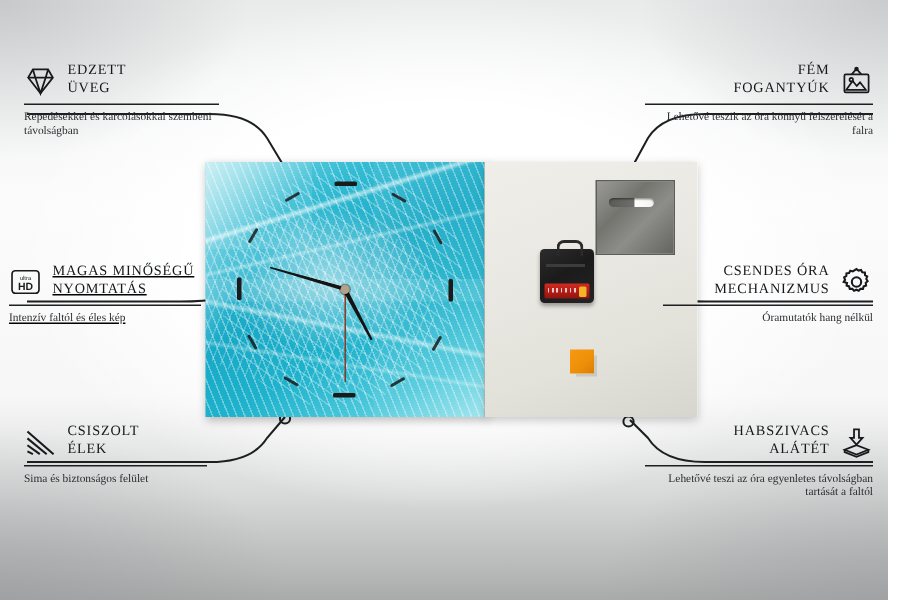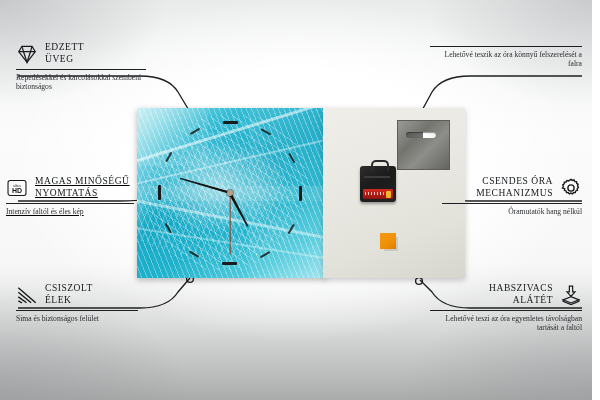--- a/index.html
+++ b/index.html
@@ -231,21 +231,21 @@
         <svg viewBox="0 0 24 24" fill="none" stroke="currentColor" stroke-width="1.3">
           <path d="M3 9.5 12 21 21 9.5 17.5 3.6h-11z"></path>
             <path d="M3 9.5h18M8.2 9.5 12 21l3.8-11.5M6.5 3.6 8.2 9.5M17.5 3.6 15.8 9.5"></path>
         </svg>
       </span>
       <span class="co-title">
         <span>EDZETT</span><br><span>ÜVEG</span>
       </span>
     </div>
     <div class="co-rule"></div>
-    <div class="co-desc">Repedésekkel és karcolásokkal szembeni biztonságos</div>
+    <div class="co-desc">Repedésekkel és karcolásokkal szembeni távolságban</div>
   </div>
 
   <div class="callout left" id="c2">
     <div class="co-head">
       <span class="ico">
         <svg viewBox="0 0 24 24" fill="none" stroke="currentColor" stroke-width="1.2">
           <rect x="2.2" y="3.8" width="19.6" height="16.4" rx="2.4"></rect>
           <text x="12" y="10.4" text-anchor="middle" font-family="Liberation Sans, sans-serif" font-size="4.2" fill="currentColor" stroke="none">ultra</text>
           <text x="12" y="17.6" text-anchor="middle" font-family="Liberation Sans, sans-serif" font-size="7.6" font-weight="bold" fill="currentColor" stroke="none">HD</text>
         </svg>
@@ -267,20 +267,34 @@
       </span>
       <span class="co-title">
         <span>CSISZOLT</span><br><span>ÉLEK</span>
       </span>
     </div>
     <div class="co-rule"></div>
     <div class="co-desc">Sima és biztonságos felület</div>
   </div>
 
   <div class="callout right" id="c4">
+    <div class="co-head">
+      <span class="co-title">
+        <span>FÉM</span><br><span>FOGANTYÚK</span>
+      </span>
+      <span class="ico">
+        <svg viewBox="0 0 24 24" fill="none" stroke="currentColor" stroke-width="1.25">
+          <path d="M8.5 7.2 12 3.2l3.5 4"></path>
+            <circle cx="12" cy="3.2" r="1"></circle>
+          <rect x="3.2" y="7.2" width="17.6" height="13" rx="1"></rect>
+          <path d="M4.6 18.4 9.2 12l3 3.6 2.4-2.6 4.2 5.4z"></path>
+            <circle cx="8.2" cy="11" r="1.25"></circle>
+        </svg>
+      </span>
+    </div>
     <div class="co-rule"></div>
     <div class="co-desc">Lehetővé teszik az óra könnyű felszerelését a falra</div>
   </div>
 
   <div class="callout right" id="c5">
     <div class="co-head">
       <span class="co-title">
         <span>CSENDES ÓRA</span><br><span>MECHANIZMUS</span>
       </span>
       <span class="ico">

